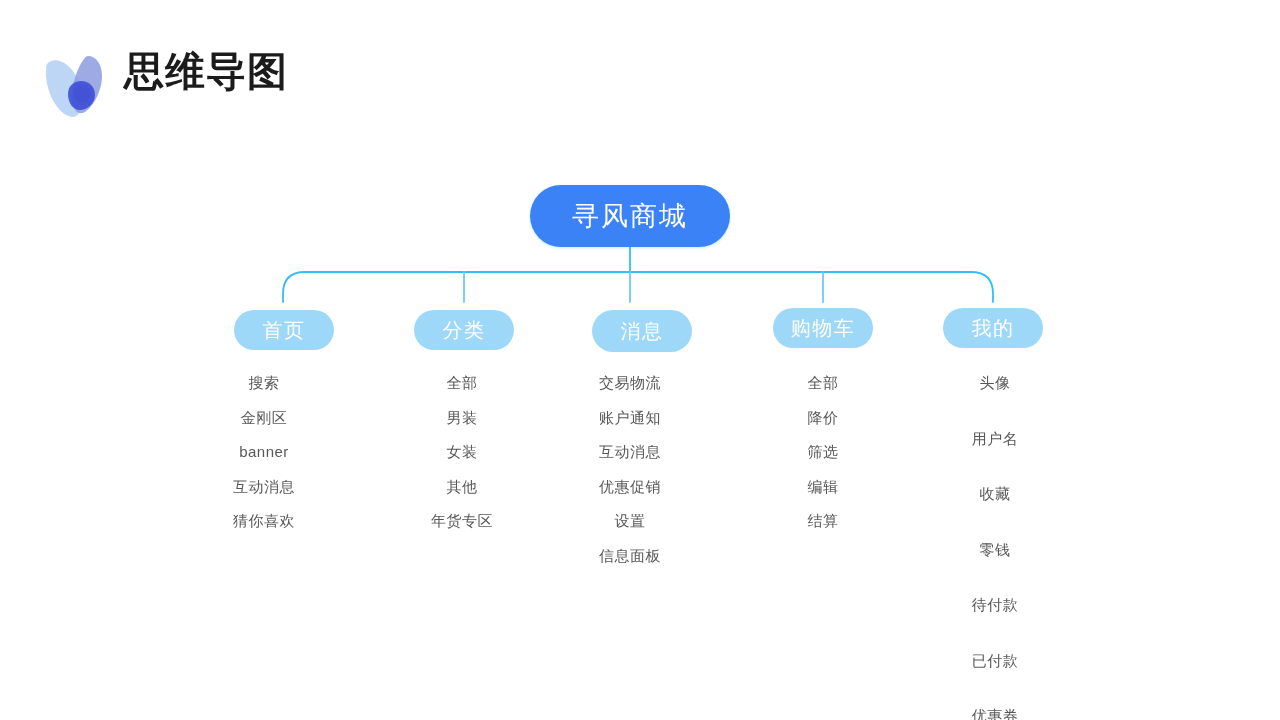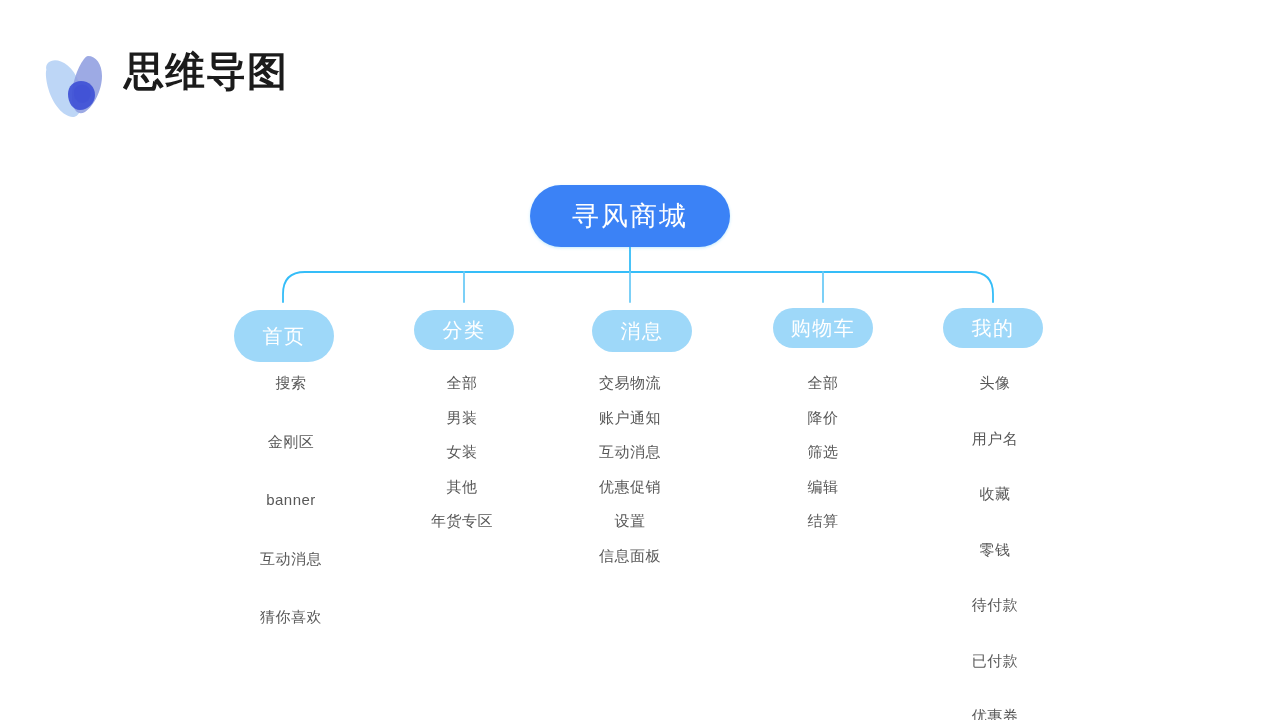--- a/index.html
+++ b/index.html
@@ -119,24 +119,24 @@
       <path d="M283 302 L283 294 Q283 272 305 272 L971 272 Q993 272 993 294 L993 302" fill="none" stroke="#35bdf8" stroke-width="1.8" stroke-linecap="round"></path>
       <path d="M464 272 L464 302" fill="none" stroke="#6ecbf7" stroke-width="1.8" stroke-linecap="round"></path>
       <path d="M630 272 L630 302" fill="none" stroke="#6ecbf7" stroke-width="1.8" stroke-linecap="round"></path>
       <path d="M823 272 L823 302" fill="none" stroke="#6ecbf7" stroke-width="1.8" stroke-linecap="round"></path>
     </svg>
 
   <div id="nodes">
       <div class="node node-root" style="left: 530px; top: 185px; width: 200px; height: 62px;">
         <span>寻风商城</span>
       </div>
-      <div class="node node-branch" style="left: 234px; top: 310px; width: 100px; height: 52px;">
+      <div class="node node-branch" style="left: 234px; top: 310px; width: 100px; height: 40px;">
         <span>首页</span>
       </div>
-      <div class="leaf-col" style="left: 235px; top: 366px; width: 112px; gap: 24px;">
+      <div class="leaf-col" style="left: 208px; top: 366px; width: 112px;">
         <div class="leaf">搜索</div>
         <div class="leaf">金刚区</div>
         <div class="leaf">banner</div>
         <div class="leaf">互动消息</div>
         <div class="leaf">猜你喜欢</div>
       </div>
       <div class="node node-branch" style="left: 414px; top: 310px; width: 100px; height: 40px;">
         <span>分类</span>
       </div>
       <div class="leaf-col" style="left: 406px; top: 366px; width: 112px;">

